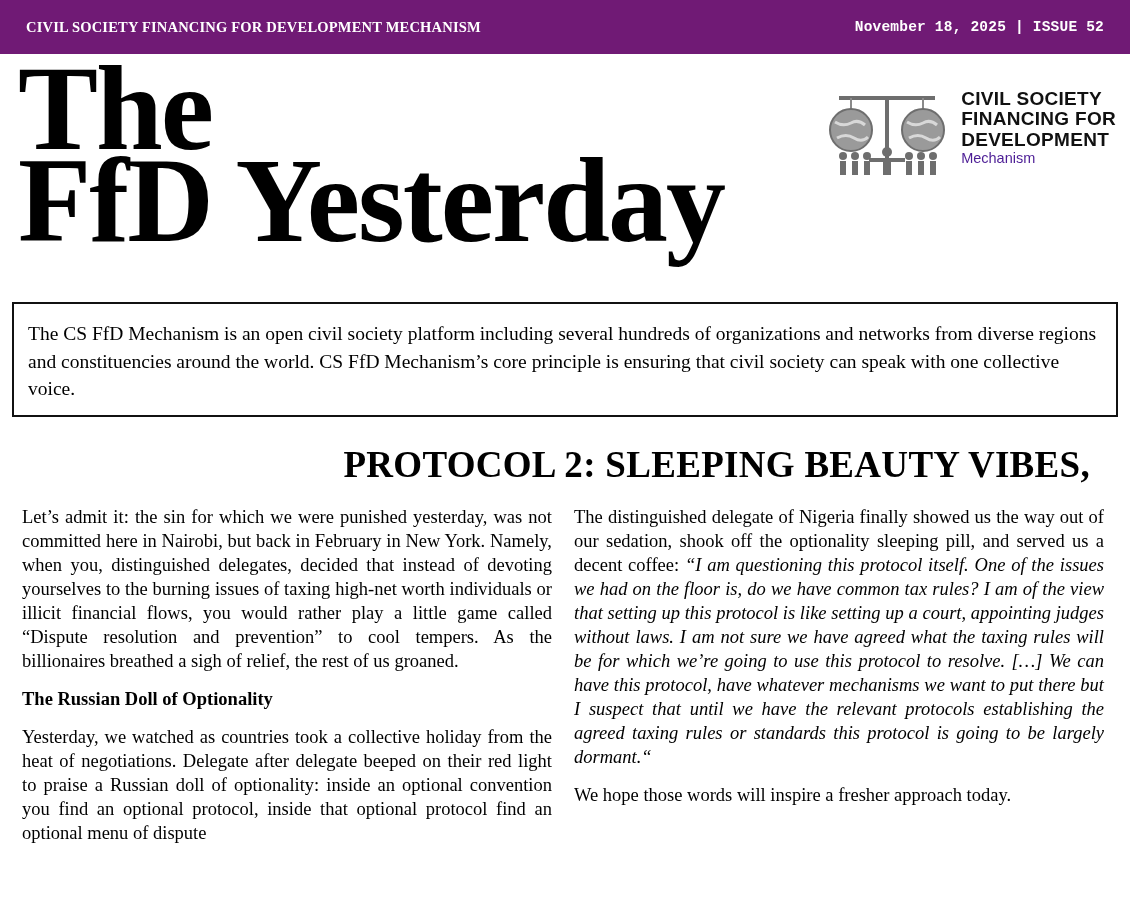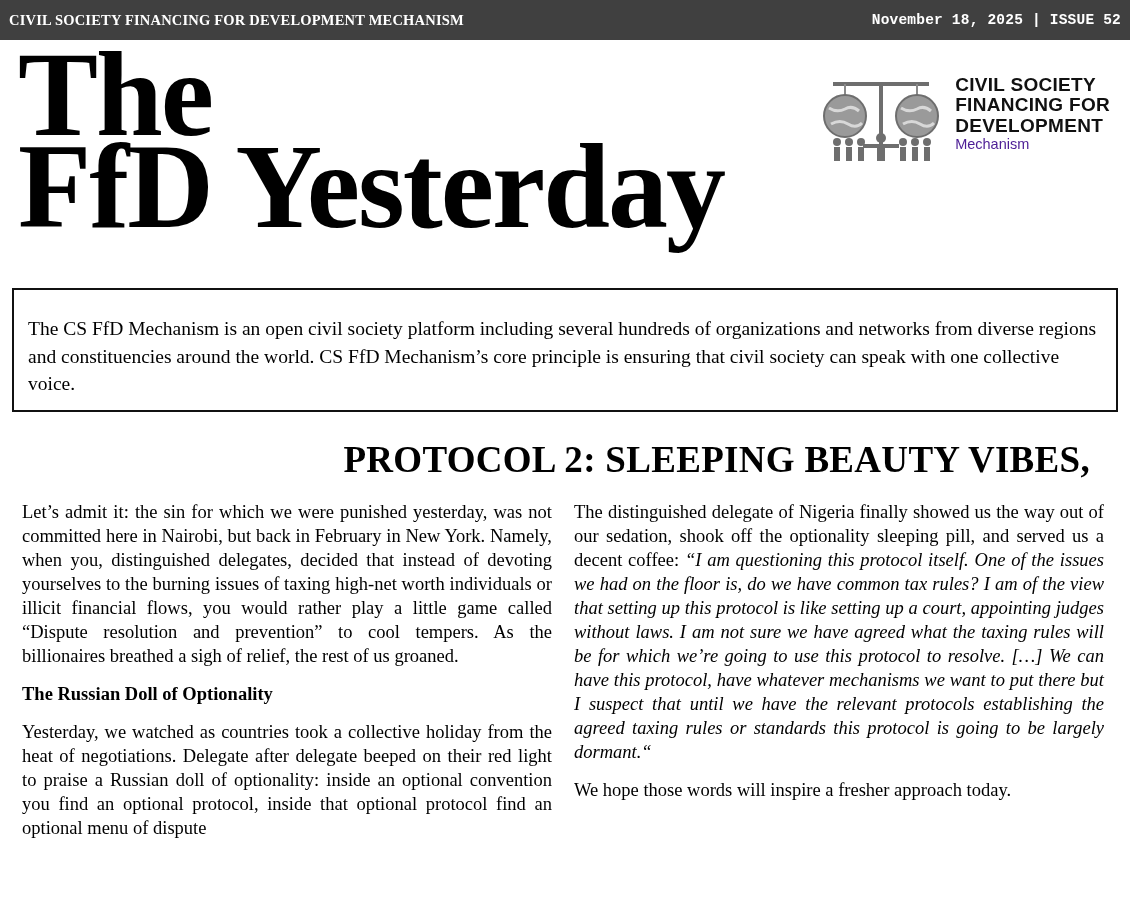--- a/index.html
+++ b/index.html
@@ -10,27 +10,27 @@
   body {
     width: 1130px;
     height: 898px;
     overflow: hidden;
     font-family: "Liberation Serif", serif;
     color: #000;
   }
 
   
   .topbar {
-    background: #404040;
+    background: #701a75;
     color: #ffffff;
-    height: 40px;
+    height: 54px;
     display: flex;
     align-items: center;
     justify-content: space-between;
-    padding: 0 9px;
+    padding: 0 26px;
     box-sizing: border-box;
   }
   .topbar-left {
     font-family: "Liberation Serif", serif;
     font-weight: bold;
     font-size: 14.5px;
     letter-spacing: 0.2px;
   }
   .topbar-right {
     font-family: Liberation Mono, monospace;
@@ -60,21 +60,21 @@
   .title-line2 {
     font-size: 120px;
     display: block;
     margin-left: 4px;
     margin-top: -6px;
   }
 
   
   .logo-block {
     position: absolute;
-    right: 20px;
+    right: 14px;
     top: 24px;
     display: flex;
     align-items: center;
     gap: 4px;
   }
   .logo-mark {
     width: 140px;
     height: 100px;
     position: relative;
   }
@@ -93,21 +93,21 @@
     font-size: 14.5px;
     color: #4c1d95;
     display: block;
     margin-top: 1px;
   }
 
   
   .standfirst {
     margin: 8px 12px 0 12px;
     border: 2px solid #111;
-    padding: 25px 14px 12px 14px;
+    padding: 16px 14px 12px 14px;
     box-sizing: border-box;
   }
   .standfirst p {
     margin: 0;
     font-family: "Liberation Serif", serif;
     font-size: 19.5px;
     line-height: 1.42;
   }
 
   

